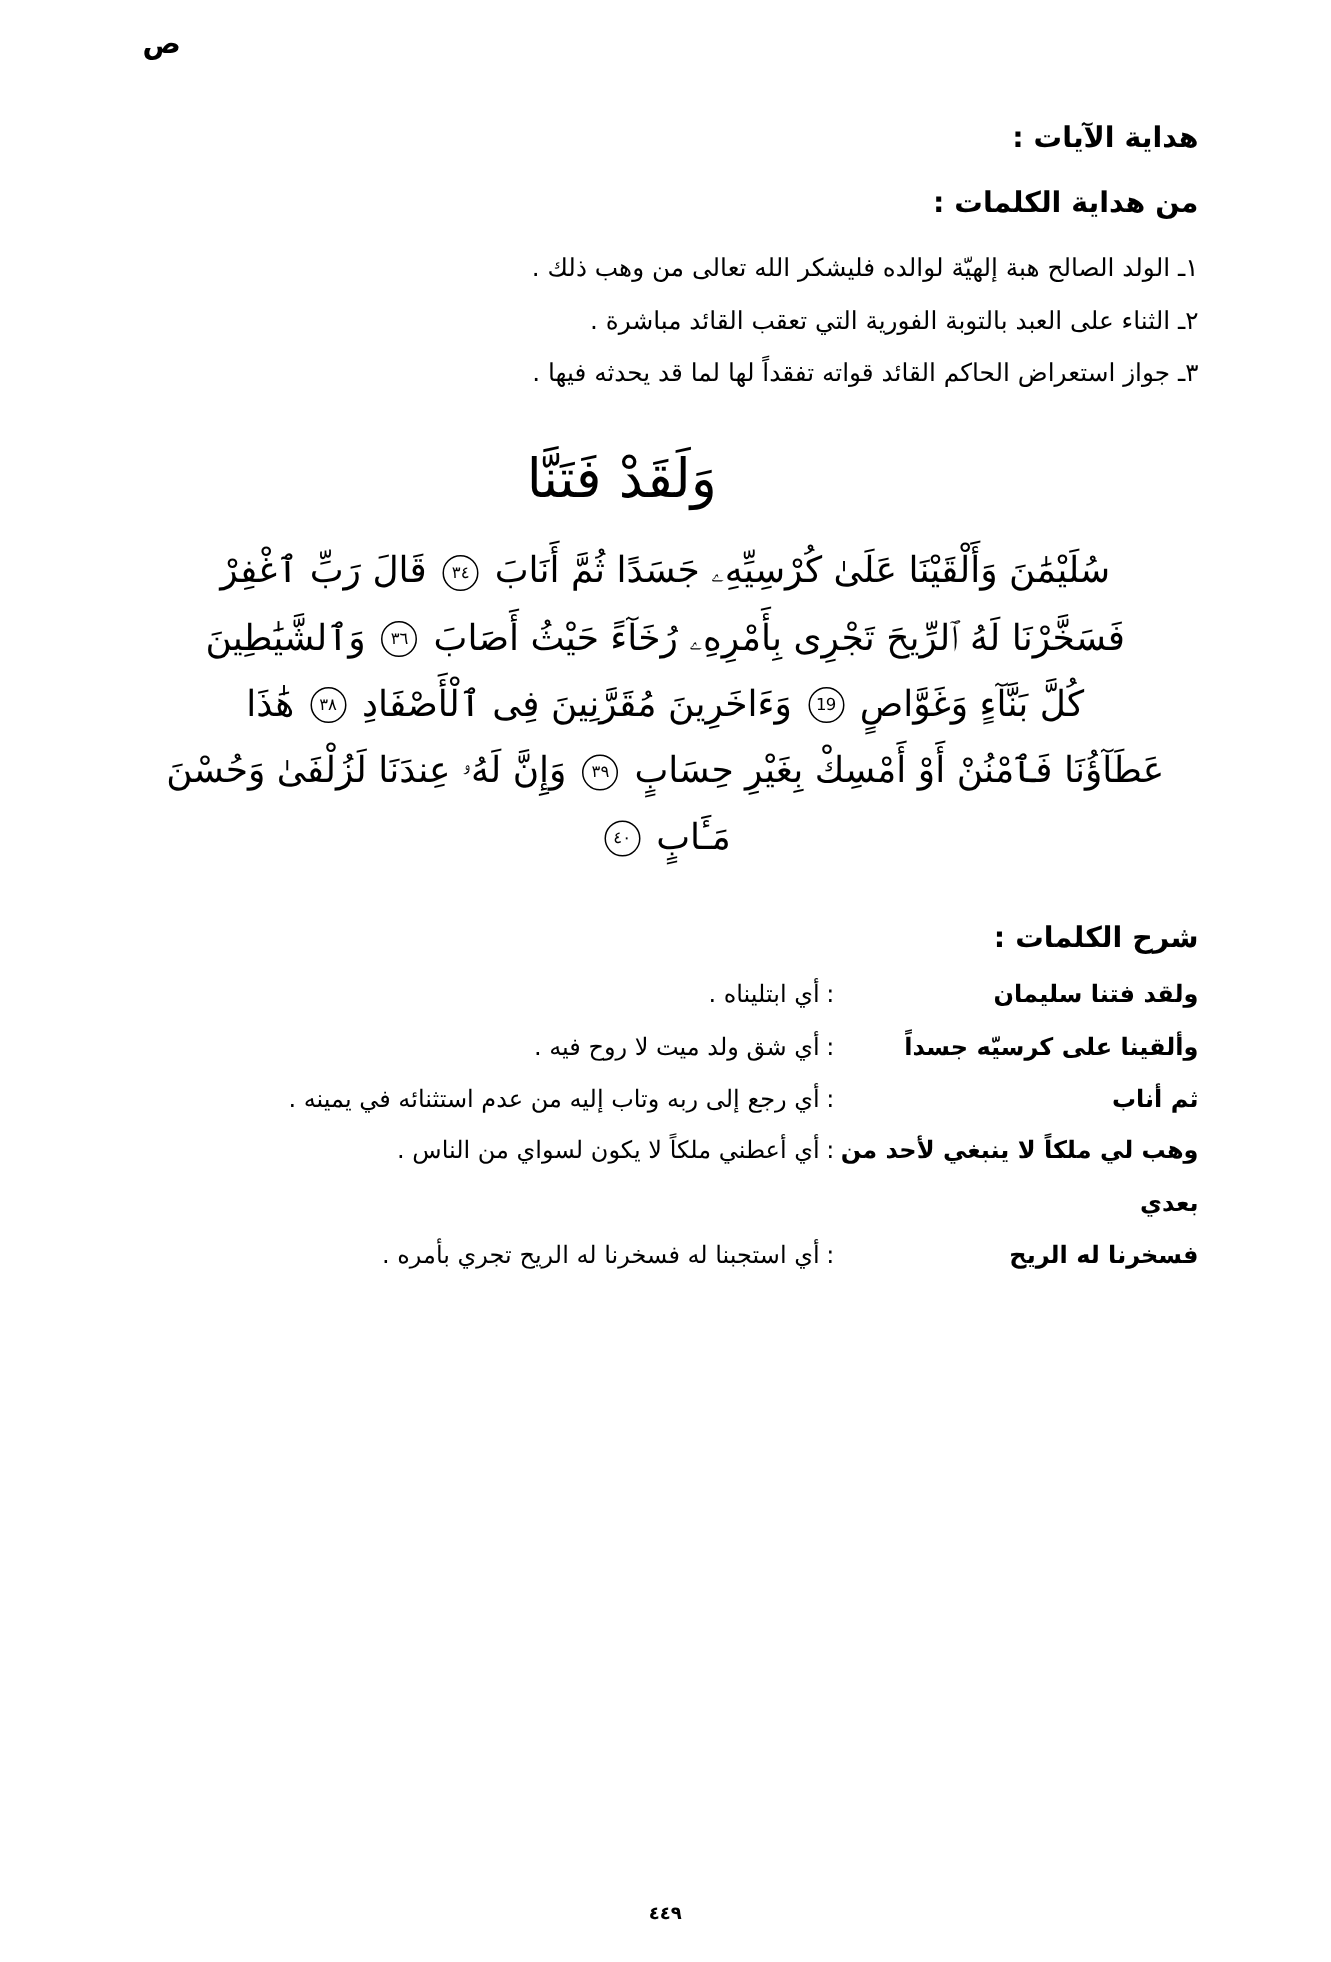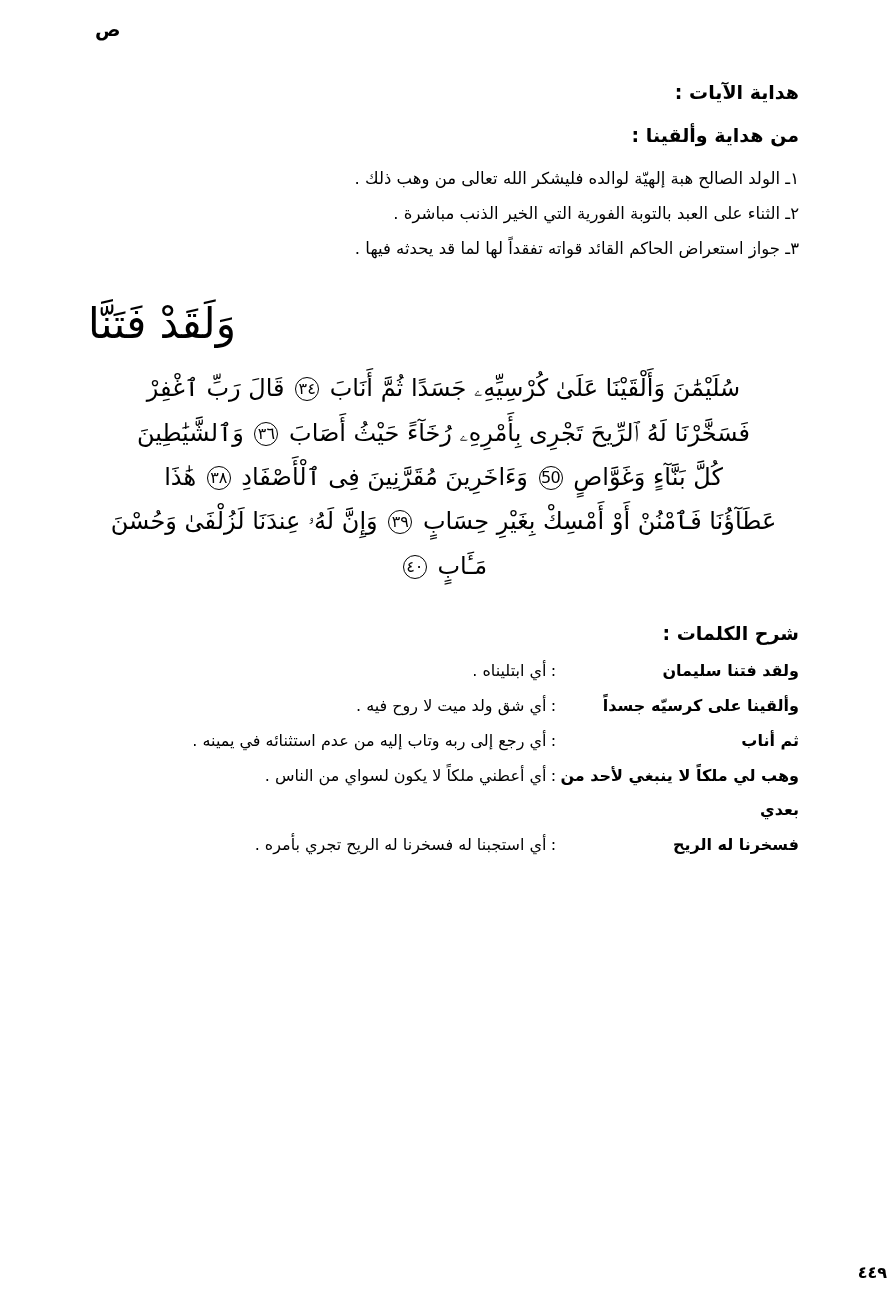--- a/index.html
+++ b/index.html
@@ -66,42 +66,42 @@
   }
 
   
   .quran-block {
     margin-top: 30px;
     direction: rtl;
     text-align: center;
   }
   .quran-opening {
     font-family: "DejaVu Sans", "Liberation Serif", serif;
-    font-size: 42px;
-    text-align: left;
+    font-size: 36px;
+    text-align: center;
     padding-right: 58px;
     line-height: 1.35;
     letter-spacing: -1px;
   }
   .quran-lines {
     margin-top: 14px;
   }
   .quran-line {
     font-family: "DejaVu Sans", "Liberation Serif", serif;
     font-size: 24px;
     line-height: 1.85;
     text-align: center;
     letter-spacing: -0.5px;
     white-space: nowrap;
   }
   .ayah-num {
     display: inline-block;
     border: 1px solid #000;
     border-radius: 50%;
-    font-size: 16px;
+    font-size: 11px;
     width: 22px;
     height: 22px;
     line-height: 21px;
     text-align: center;
     margin: 0 3px;
     vertical-align: middle;
     font-family: "DejaVu Sans", sans-serif;
   }
   .quran-last {
     text-align: center;
@@ -139,40 +139,41 @@
   td.gloss {
     text-align: right;
     padding-right: 4px;
   }
 
   .page-number {
     position: absolute;
     bottom: 26px;
     left: 0;
     right: 0;
-    font-size: 16px;
+    text-align: center;
+    font-size: 12px;
     font-weight: bold;
     letter-spacing: 1px;
   }
 </style>
 </head>
 <body>
 
 <div class="page">
 
   <div class="sura-marker">ص</div>
 
   <div class="content">
 
     <h2 class="section-title">هداية الآيات :</h2>
-    <h3 class="section-title second">من هداية وألقينا :</h3>
+    <h3 class="section-title second">من هداية الكلمات :</h3>
 
     <ul class="points">
       <li>١ـ الولد الصالح هبة إلهيّة لوالده فليشكر الله تعالى من وهب ذلك .</li>
-      <li>٢ـ الثناء على العبد بالتوبة الفورية التي الخير الذنب مباشرة .</li>
+      <li>٢ـ الثناء على العبد بالتوبة الفورية التي تعقب القائد مباشرة .</li>
       <li>٣ـ جواز استعراض الحاكم القائد قواته تفقداً لها لما قد يحدثه فيها .</li>
     </ul>
 
     <div class="quran-block">
       <div class="quran-opening">وَلَقَدْ فَتَنَّا</div>
 
       <div class="quran-lines">
 
         <div class="quran-line">
           <span>سُلَيْمَٰنَ وَأَلْقَيْنَا عَلَىٰ كُرْسِيِّهِۦ جَسَدًا ثُمَّ أَنَابَ</span>
@@ -182,21 +183,21 @@
 
 
         <div class="quran-line">
           <span>فَسَخَّرْنَا لَهُ ٱلرِّيحَ تَجْرِى بِأَمْرِهِۦ رُخَآءً حَيْثُ أَصَابَ</span>
           <span class="ayah-num">٣٦</span>
           <span>وَٱلشَّيَٰطِينَ</span>
         </div>
 
         <div class="quran-line">
           <span>كُلَّ بَنَّآءٍ وَغَوَّاصٍ</span>
-          <span class="ayah-num">50</span>
+          <span class="ayah-num">19</span>
           <span>وَءَاخَرِينَ مُقَرَّنِينَ فِى ٱلْأَصْفَادِ</span>
           <span class="ayah-num">٣٨</span>
           <span>هَٰذَا</span>
         </div>
 
         <div class="quran-line">
           <span>عَطَآؤُنَا فَٱمْنُنْ أَوْ أَمْسِكْ بِغَيْرِ حِسَابٍ</span>
           <span class="ayah-num">٣٩</span>
           <span>وَإِنَّ لَهُۥ عِندَنَا لَزُلْفَىٰ وَحُسْنَ</span>
         </div>

